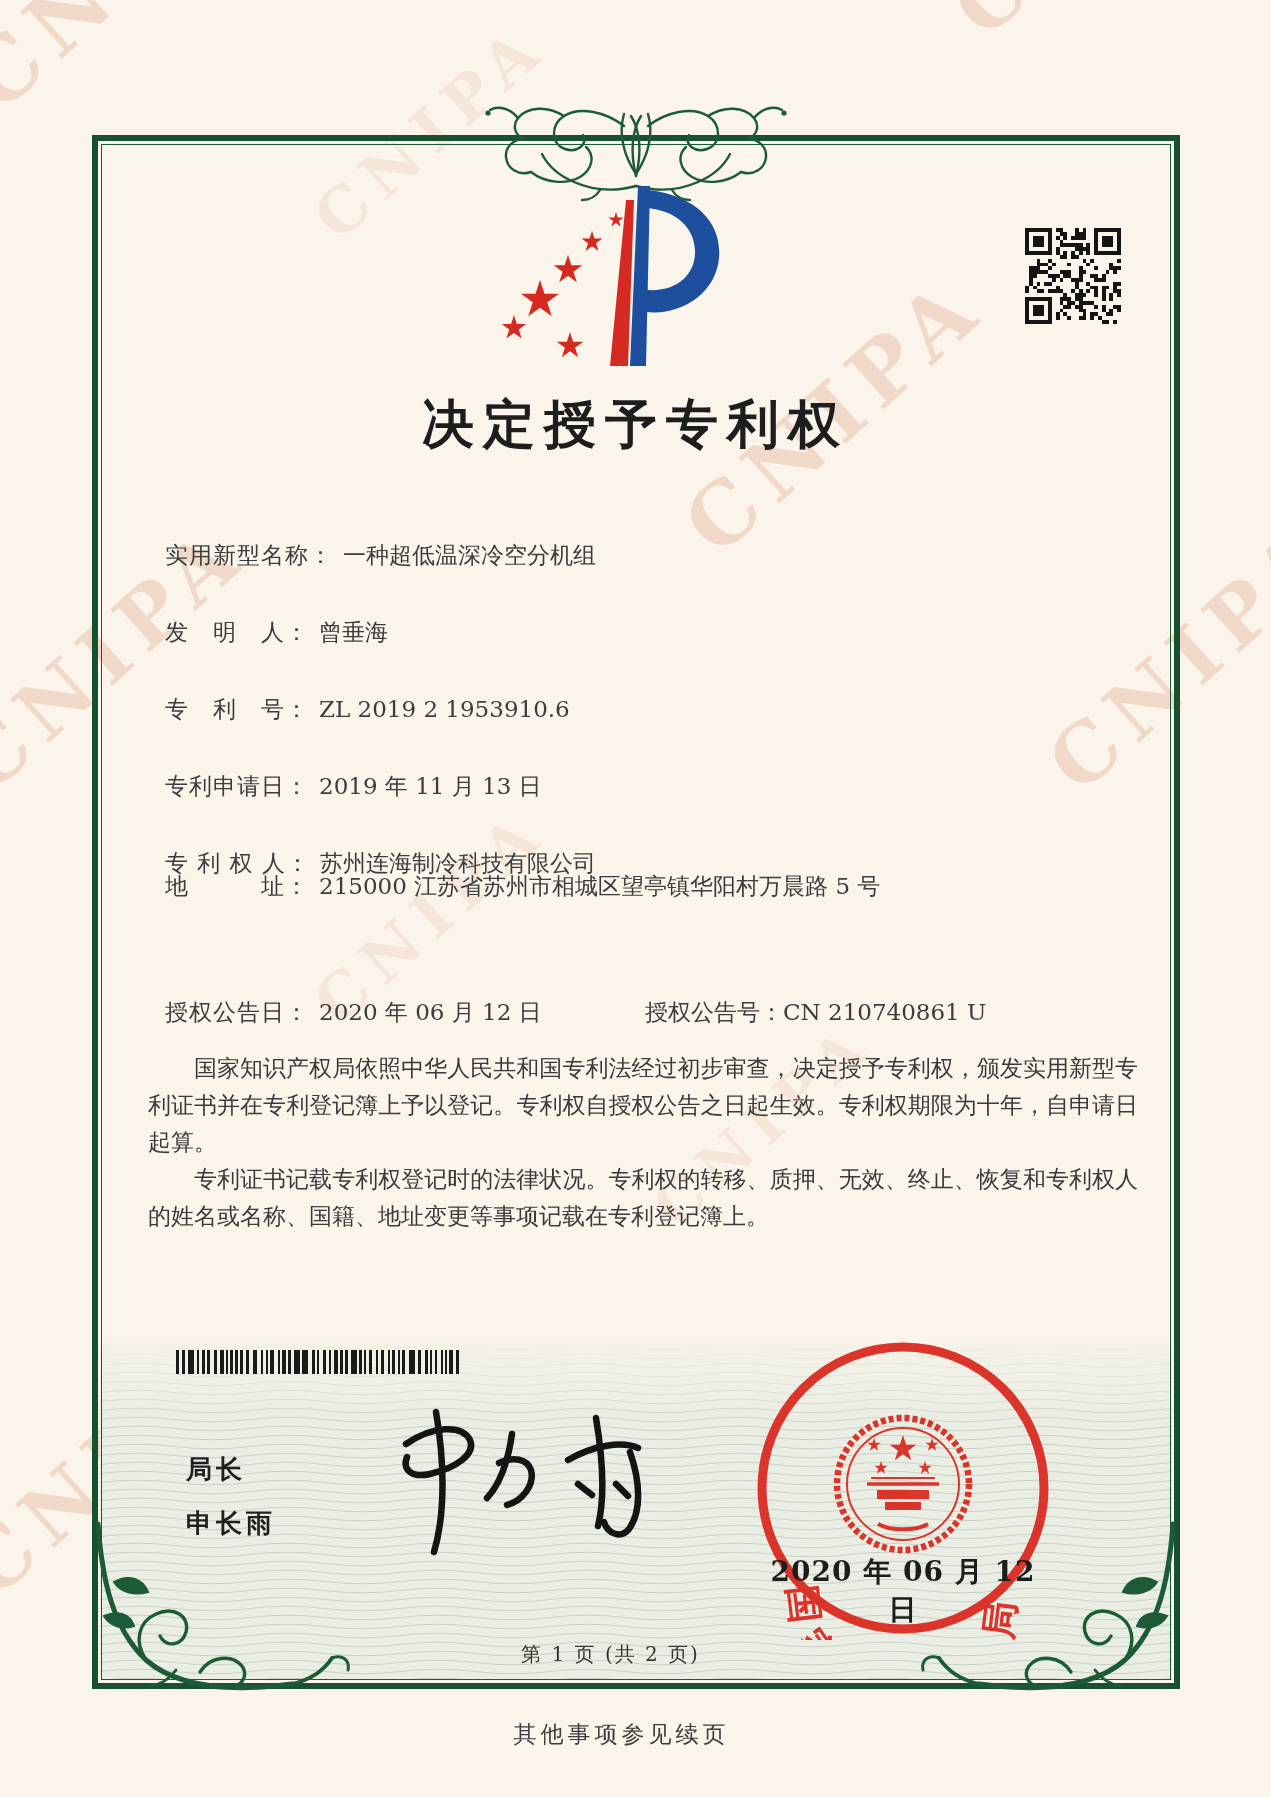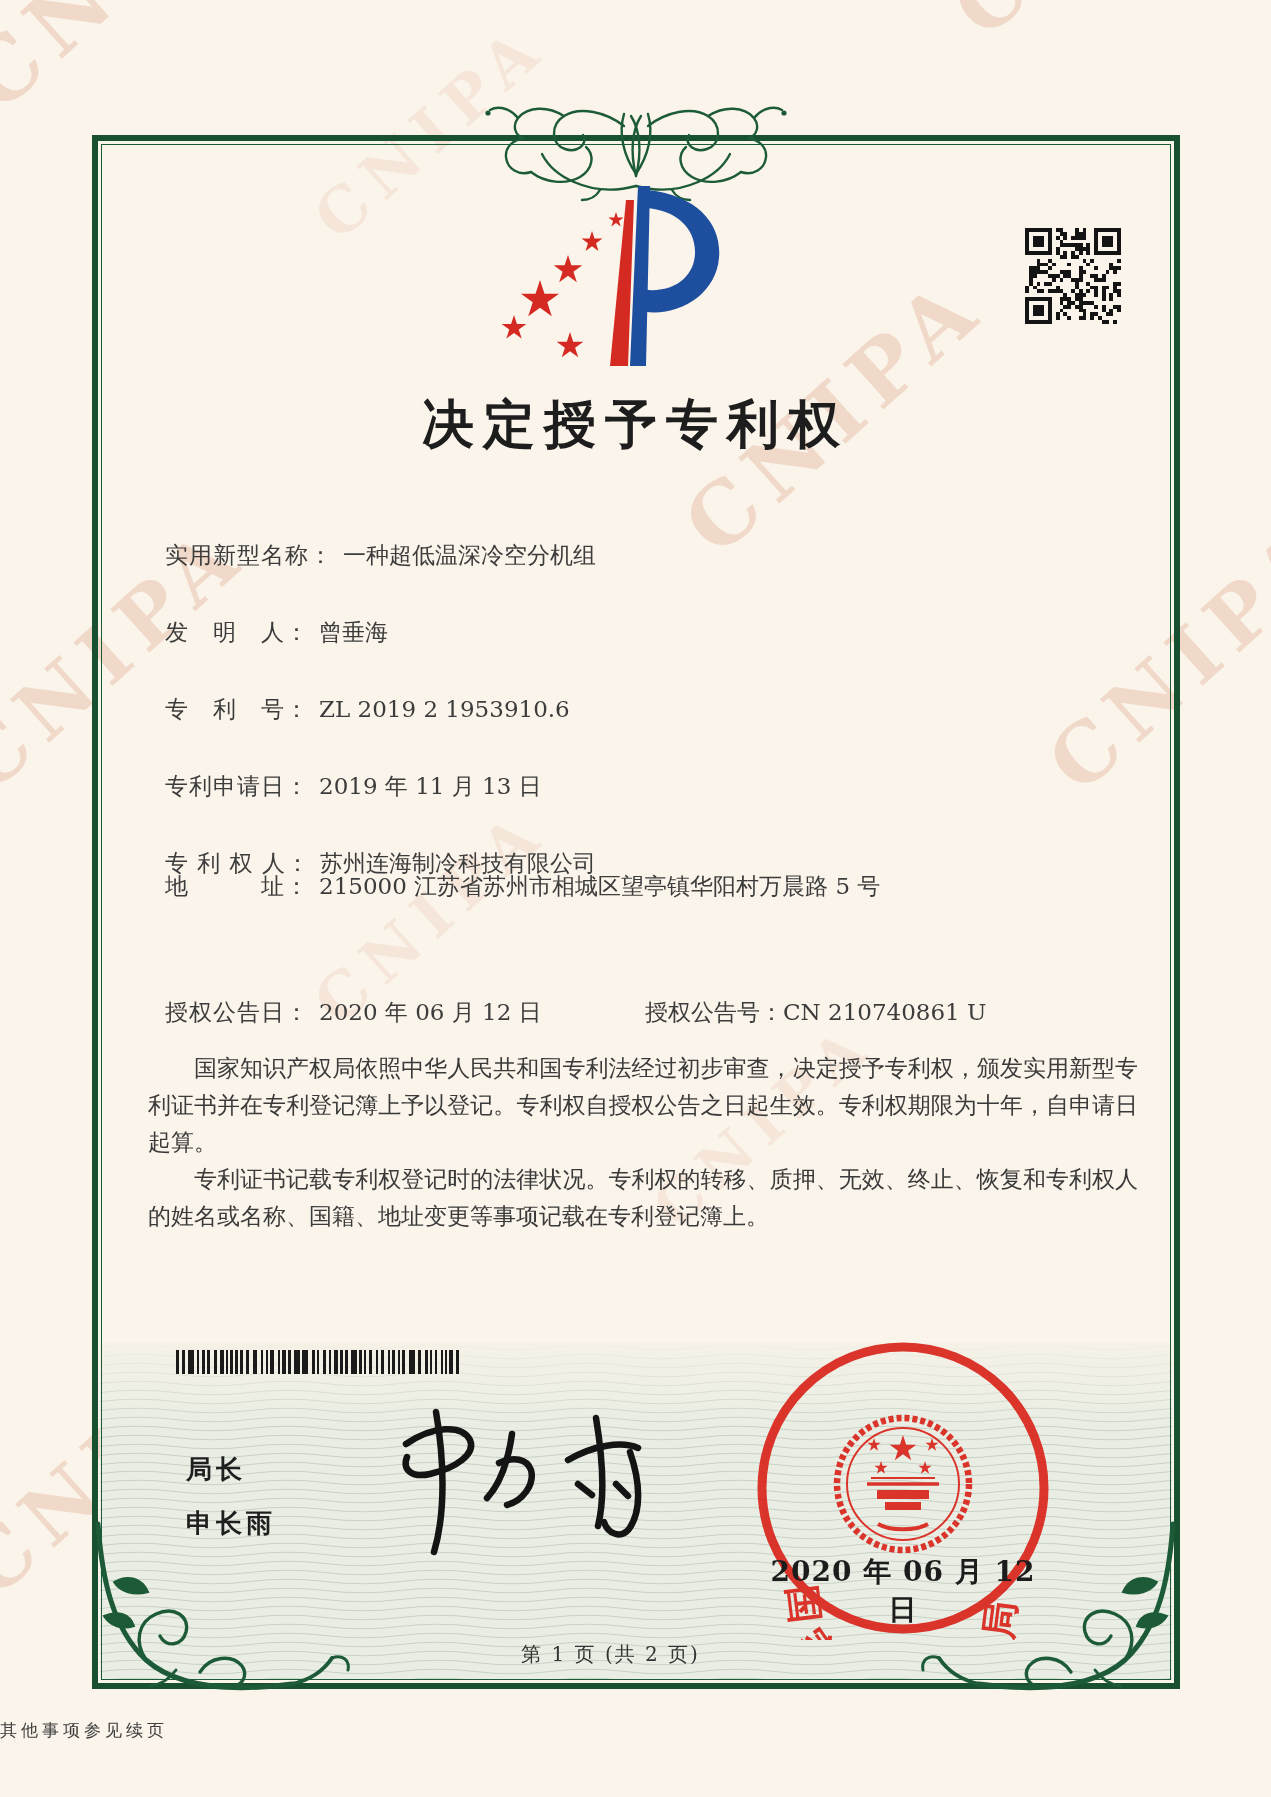--- a/index.html
+++ b/index.html
@@ -34,22 +34,22 @@
   .barcode{position:absolute;left:176px;top:1350px;z-index:6;}
   .director-title{position:absolute;left:186px;top:1452px;font-size:26px;font-weight:600;color:#1f1f1f;
                   font-family:"DejaVu Sans","Liberation Sans",sans-serif;letter-spacing:4px;z-index:6;}
   .director-name{position:absolute;left:186px;top:1506px;font-size:26px;font-weight:600;color:#1f1f1f;
                  font-family:Liberation Serif, serif;letter-spacing:4px;z-index:6;}
   .signature{position:absolute;left:372px;top:1400px;z-index:7;}
   .seal{position:absolute;left:750px;top:1334px;z-index:7;}
   .seal-date{position:absolute;left:753px;width:300px;top:1553px;text-align:center;font-size:28px;
              font-weight:600;color:#1c1c1c;letter-spacing:1px;z-index:8;}
   .page-info{position:absolute;left:0;right:50px;top:1641px;text-align:center;font-size:20px;color:#333;z-index:6;letter-spacing:2px;}
-  .cont-note{position:absolute;left:0;right:60px;top:1719px;text-align:left;font-size:17px;color:#3d3d3d;
-             letter-spacing:4px;z-index:5;}
+  .cont-note{position:absolute;left:0;right:60px;top:1719px;text-align:center;font-size:23px;color:#3d3d3d;
+             letter-spacing:4px;z-index:5;padding-left:32px;}
   .ornament{position:absolute;z-index:4;pointer-events:none;}
 </style>
 </head>
 <body>
 
 <div class="page">
 
   <div class="wm" style="left:-55px;top:55px;font-size:86px;">CNIPA</div>
   <div class="wm" style="left:935px;top:-15px;font-size:80px;">CNIPA</div>
   <div class="wm faint" style="left:300px;top:200px;font-size:62px;">CNIPA</div>

